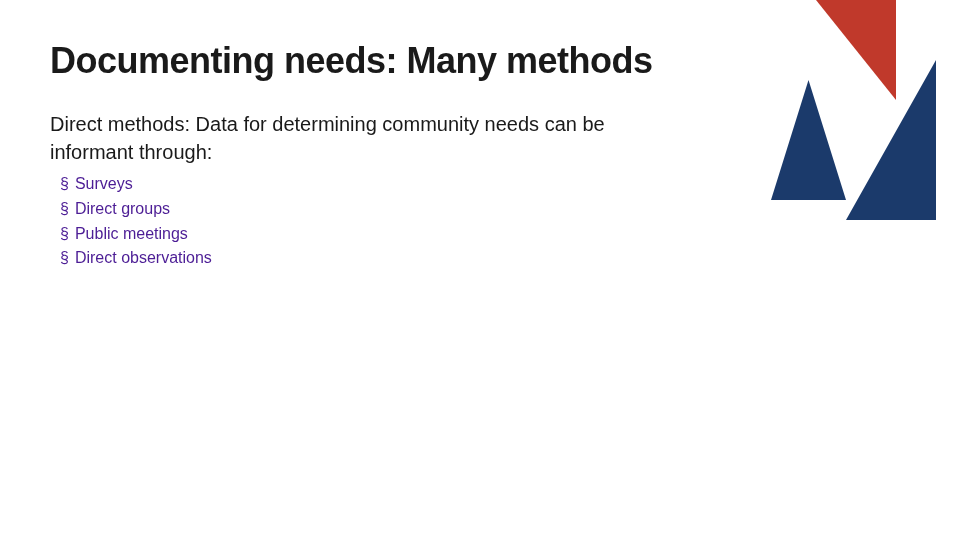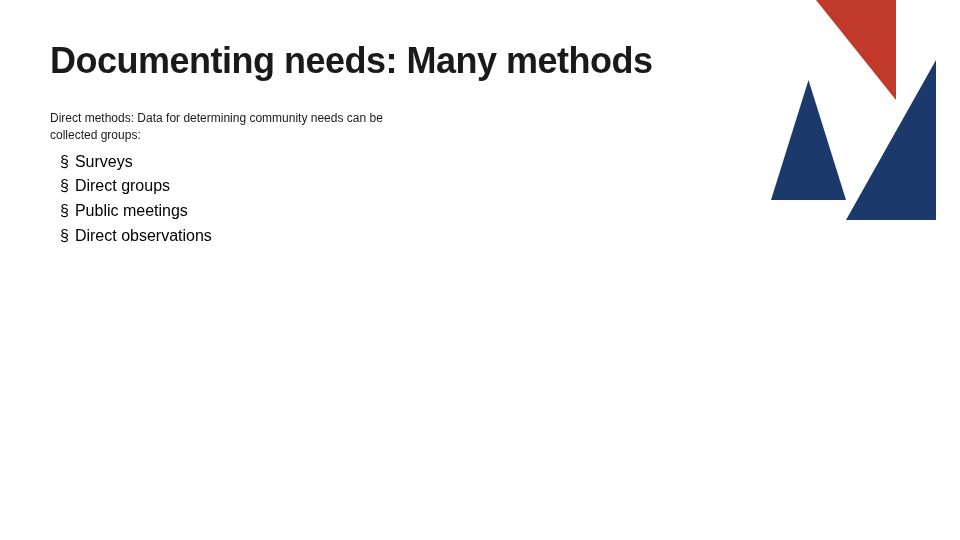--- a/index.html
+++ b/index.html
@@ -27,34 +27,34 @@
 
     .title {
       font-size: 36px;
       font-weight: bold;
       color: #1a1a1a;
       margin-bottom: 28px;
       letter-spacing: -0.5px;
     }
 
     .intro-text {
-      font-size: 12px;
+      font-size: 20px;
       color: #1a1a1a;
       margin-bottom: 6px;
       line-height: 1.4;
     }
 
     .bullet-list {
       list-style: none;
       margin: 4px 0 16px 10px;
     }
 
     .bullet-list li {
       font-size: 16px;
-      color: #000000;
+      color: #4c1d95;
       line-height: 1.55;
       display: flex;
       align-items: center;
     }
 
     .bullet-list li::before {
       content: '§';
       margin-right: 6px;
       font-size: 16px;
       line-height: 1.55;
@@ -114,21 +114,21 @@
   <div class="decoration">
     <div class="shape-red"></div>
     <div class="shape-dark-blue"></div>
     <div class="shape-blue-left"></div>
   </div>
 
   <h1 class="title">Documenting needs: Many methods</h1>
 
   <p class="intro-text">
     <span>Direct methods: Data for determining community needs can be</span><br>
-    <span>collected groups:</span>
+    <span>informant through:</span>
   </p>
 
   <ul class="bullet-list">
     <li>
         <span>Surveys</span>
       </li>
     <li>
         <span>Direct groups</span>
       </li>
     <li>

